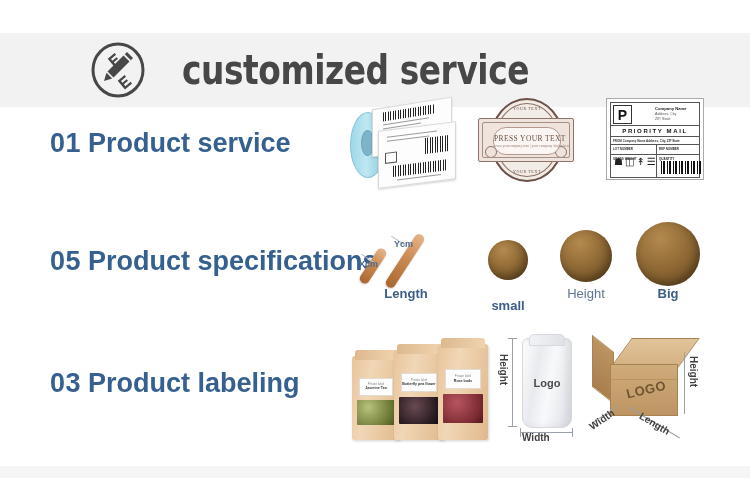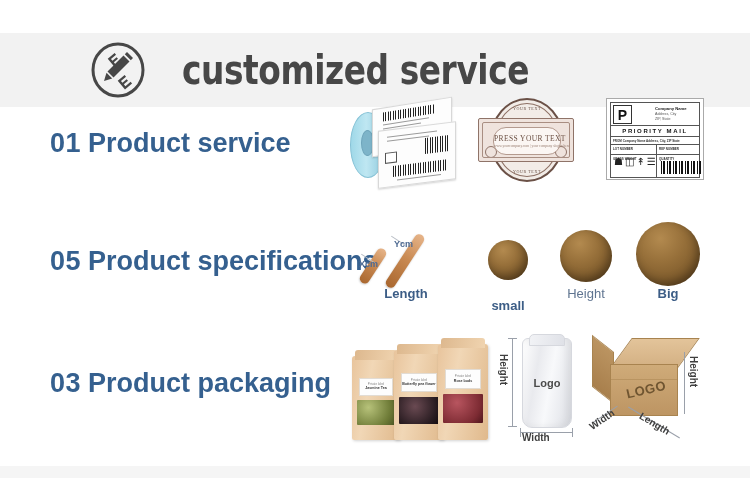--- a/index.html
+++ b/index.html
@@ -404,21 +404,21 @@
 
       <div class="ball" style="left:162px;top:12px;width:64px;height:64px;"></div>
       <div class="cap" style="left:160px;top:76px;width:68px;">Big</div>
     </div>
 
   </div>
 </div>
 
 <div class="row" id="row-3">
   <div class="row-label">
-    <span class="row-num">03</span><span class="row-text">Product packaging</span>
+    <span class="row-num">03</span><span class="row-text">Product labeling</span>
   </div>
 
   <div class="thumbs">
 
     <div class="thumb pouches">
       <div class="pouch" style="left:0;width:48px;height:84px;">
         <div class="pouch-top"></div>
         <div class="pouch-lbl">
           <span class="pl-a">Private label</span>
           <span class="pl-b">Jasmine Tea</span>

